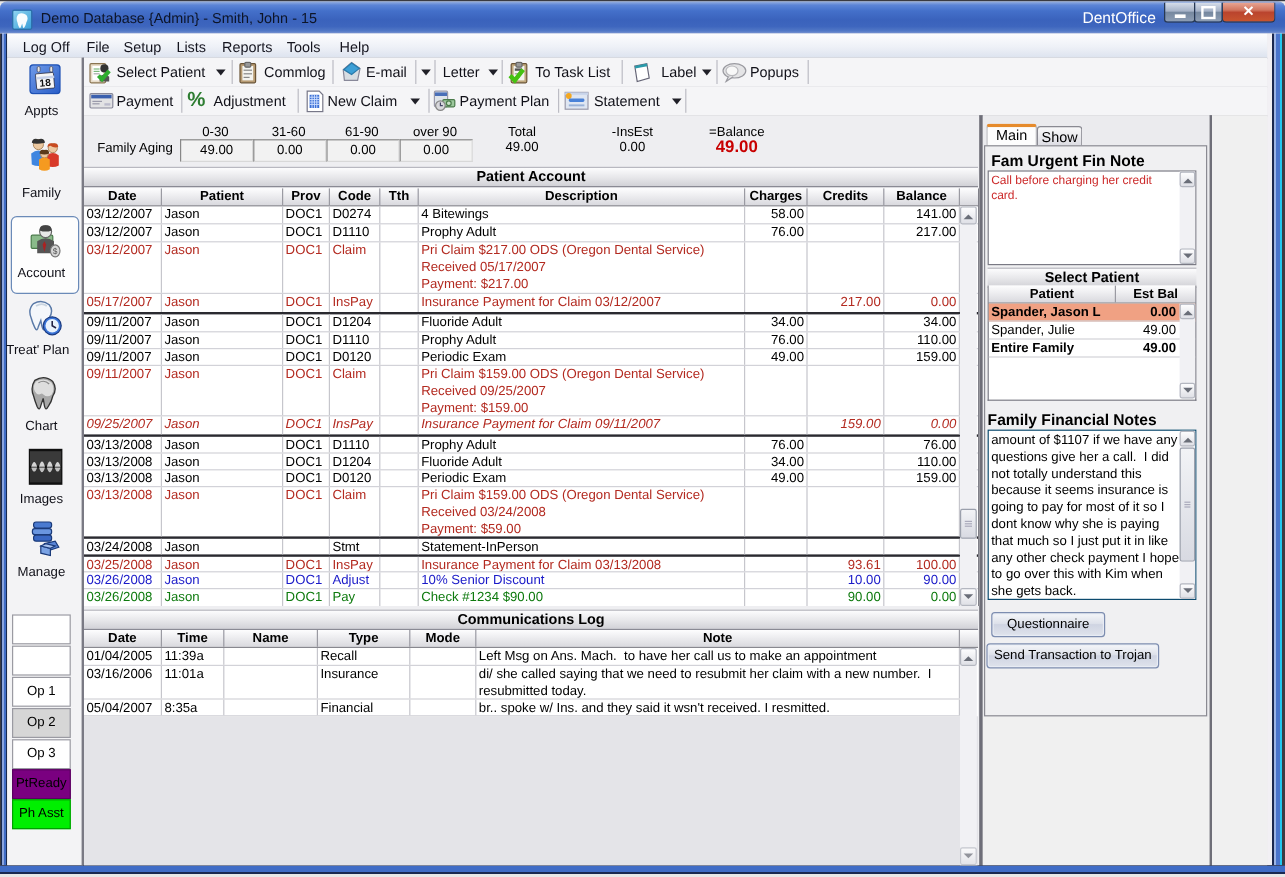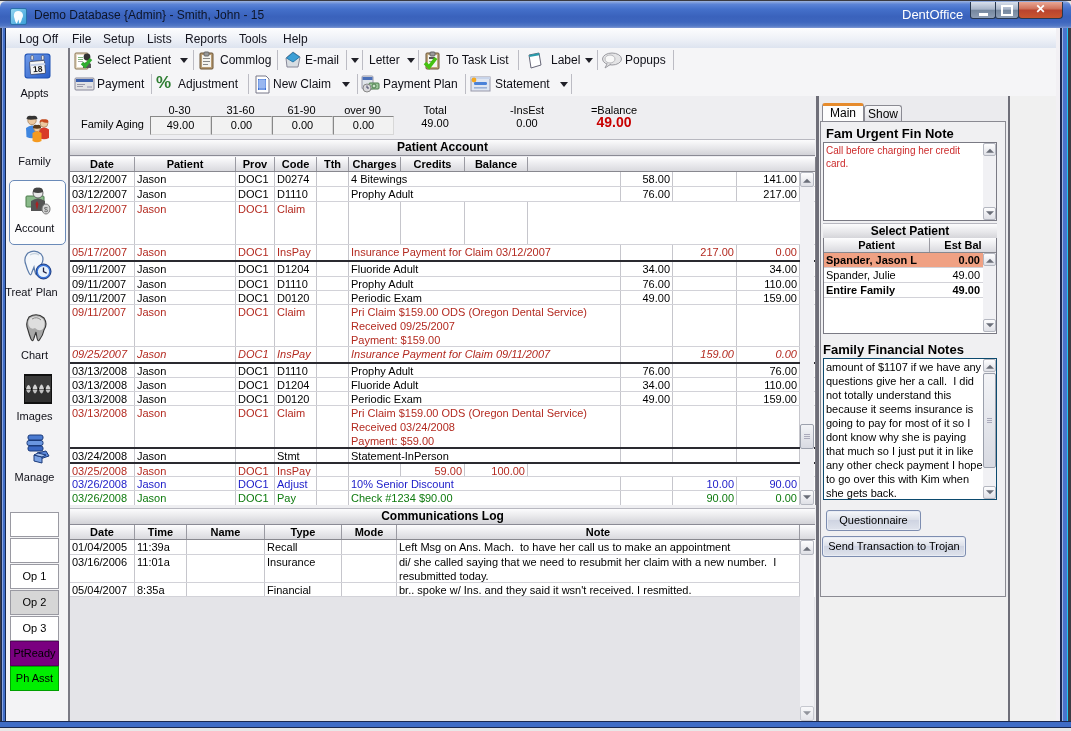--- a/index.html
+++ b/index.html
@@ -333,20 +333,21 @@
 <div class="agval" style="left:584px;width:60px;top:114px;font-size:14px;font-weight:bold;color:#c80000;">49.00</div>
 
 <div class="secbar" style="left:70px;top:139px;width:745px;height:15px;line-height:15px;">Patient Account</div>
 <div class="tbl" style="top:157px;">
 <div class="thead">
       <div style="width:65px;">Date</div>
       <div style="width:101px;">Patient</div>
       <div style="width:39px;">Prov</div>
       <div style="width:42px;">Code</div>
       <div style="width:32px;">Tth</div>
+      <div style="width:272px;">Description</div>
       <div style="width:52px;">Charges</div>
       <div style="width:64px;">Credits</div>
       <div style="width:63px;">Balance</div>
       <div style="width:14px;border-right:none;"></div>
     </div>
 <div class="trow" style="height:15px;">
       <div style="width:65px;">03/12/2007</div>
       <div style="width:101px;">Jason</div>
       <div style="width:39px;">DOC1</div>
       <div style="width:42px;">D0274</div>
@@ -366,20 +367,21 @@
       <div class="num" style="width:52px;">76.00</div>
       <div style="width:64px;"></div>
       <div class="num" style="width:63px;">217.00</div>
     </div>
 <div class="trow red" style="height:43px;">
       <div style="width:65px;">03/12/2007</div>
       <div style="width:101px;">Jason</div>
       <div style="width:39px;">DOC1</div>
       <div style="width:42px;">Claim</div>
       <div style="width:32px;"></div>
+      <div style="width:272px;white-space:normal;">Pri Claim $217.00 ODS (Oregon Dental Service)<br>Received 05/17/2007<br>Payment: $217.00</div>
       <div class="num" style="width:52px;"></div>
       <div style="width:64px;"></div>
       <div class="num" style="width:63px;"></div>
     </div>
 <div class="trow red" style="height:15px;border-bottom:none;">
       <div style="width:65px;">05/17/2007</div>
       <div style="width:101px;">Jason</div>
       <div style="width:39px;">DOC1</div>
       <div style="width:42px;">InsPay</div>
       <div style="width:32px;"></div>
@@ -501,22 +503,23 @@
       <div style="width:64px;"></div>
       <div class="num" style="width:63px;"></div>
     </div>
 <div class="sepline"></div>
 <div class="trow red" style="height:13px;">
       <div style="width:65px;">03/25/2008</div>
       <div style="width:101px;">Jason</div>
       <div style="width:39px;">DOC1</div>
       <div style="width:42px;">InsPay</div>
       <div style="width:32px;"></div>
-      <div class="num" style="width:52px;"></div>
-      <div class="num" style="width:64px;">59.00</div>
+      <div style="width:272px;">Insurance Payment for Claim 03/13/2008</div>
+      <div class="num" style="width:52px;"></div>
+      <div class="num" style="width:64px;">93.61</div>
       <div class="num" style="width:63px;">100.00</div>
     </div>
 <div class="trow blue" style="height:14px;">
       <div style="width:65px;">03/26/2008</div>
       <div style="width:101px;">Jason</div>
       <div style="width:39px;">DOC1</div>
       <div style="width:42px;">Adjust</div>
       <div style="width:32px;"></div>
       <div style="width:272px;">10% Senior Discount</div>
       <div class="num" style="width:52px;"></div>

